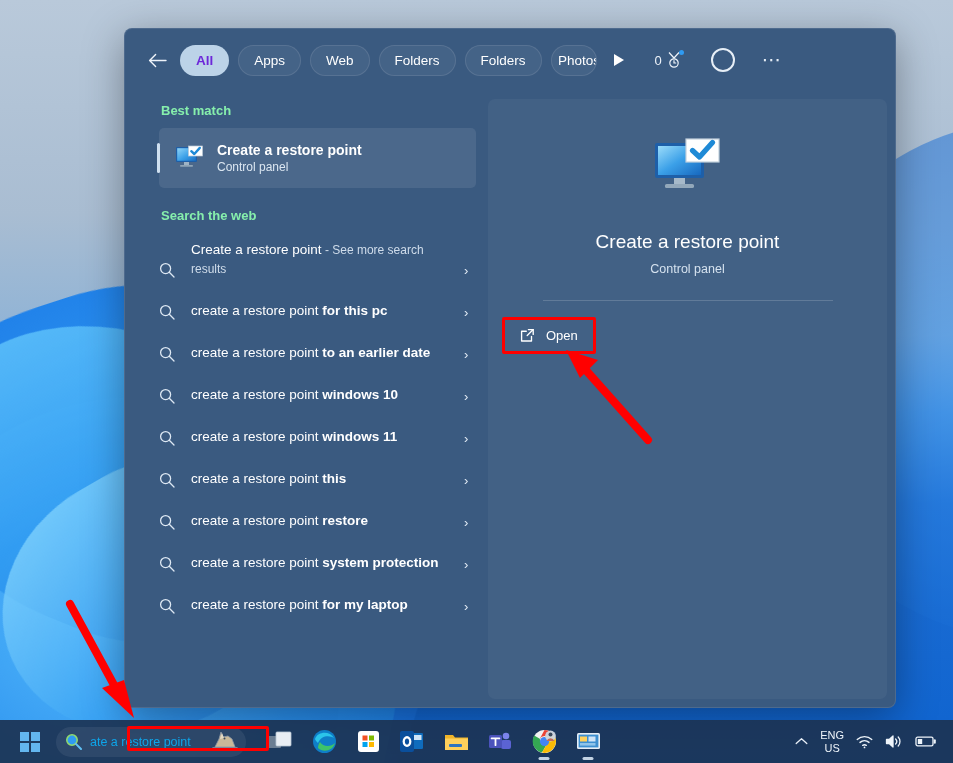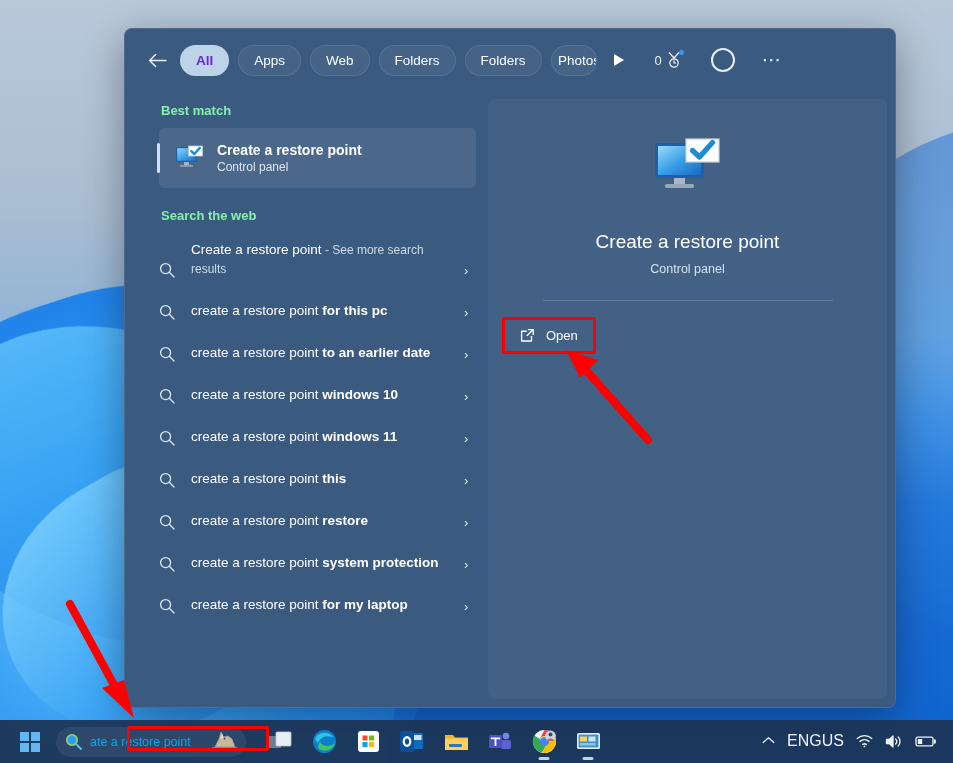--- a/index.html
+++ b/index.html
@@ -337,23 +337,23 @@
     margin-left: auto;
     display: flex;
     align-items: center;
     gap: 12px;
     padding-right: 6px;
     color: #e8eff7;
   }
   .tray-chev { font-size: 11px; cursor: pointer; }
   .lang {
     display: flex;
-    flex-direction: row;
-    align-items: center;
-    font-size: 16px;
+    flex-direction: column;
+    align-items: center;
+    font-size: 11px;
     line-height: 1.15;
     cursor: pointer;
     color: #eef4fa;
   }
   .tray-icon { cursor: pointer; display: flex; }
 </style>
 </head>
 <body>
 
 <div class="desktop">

